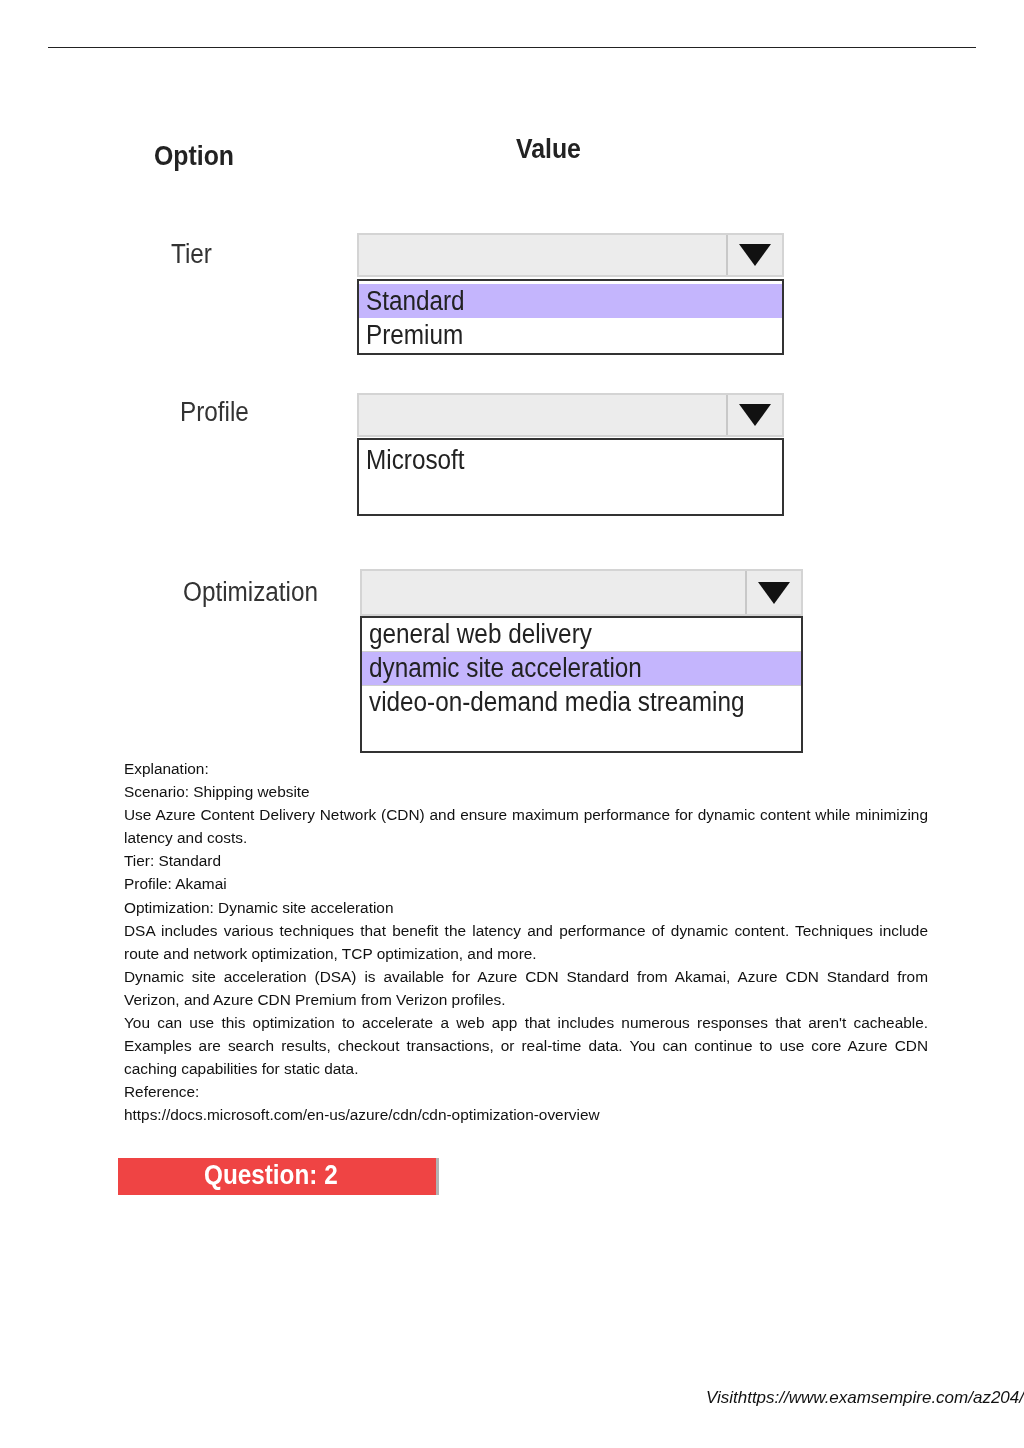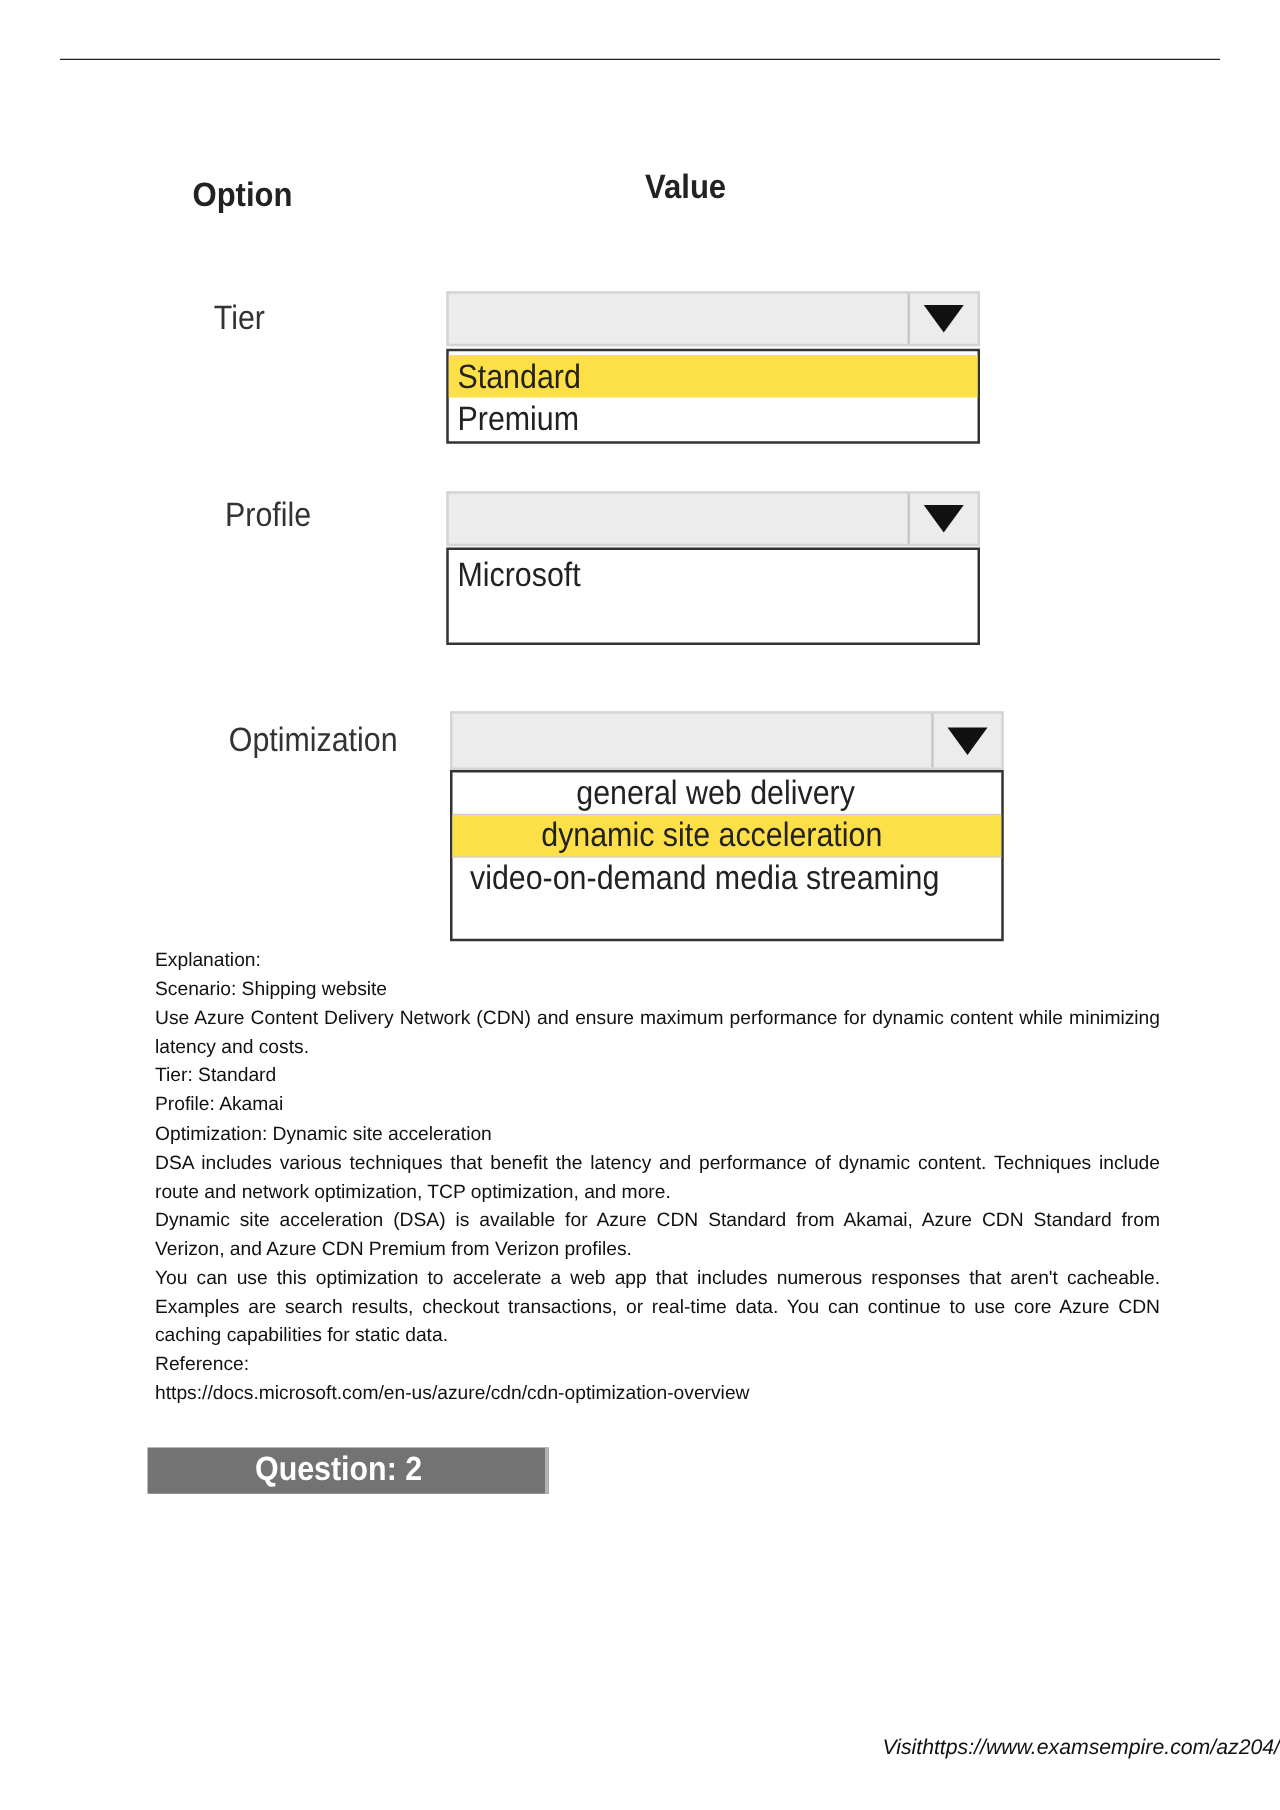--- a/index.html
+++ b/index.html
@@ -8,30 +8,30 @@
 
   .hdr { position: absolute; font-weight: bold; font-size: 27px; color: #222; transform: scaleX(0.92); transform-origin: left; }
   .opt-label { position: absolute; font-size: 27px; color: #333; transform: scaleX(0.9); transform-origin: left; }
 
   .dd { position: absolute; }
   .dd-head { position: absolute; left: 0; top: 0; height: 44px; background: #ececec; border: 2px solid #d4d4d4; box-sizing: border-box; }
   .dd-arrow { position: absolute; top: 0; right: 0; width: 56px; height: 100%; border-left: 2px solid #c8c8c8; box-sizing: border-box; display: flex; align-items: center; justify-content: center; }
   .tri { width: 0; height: 0; border-left: 16px solid transparent; border-right: 16px solid transparent; border-top: 22px solid #111; }
   .dd-list { position: absolute; left: 0; border: 2px solid #333; box-sizing: border-box; background: #fff; }
   .dd-item { height: 34px; line-height: 34px; padding-left: 7px; font-size: 27px; color: #222; white-space: nowrap; transform-origin: left; }
-  .dd-item.sel { background: #fde047; }
+  .dd-item.sel { background: #c4b5fd; }
   .dd-item span { display: inline-block; transform: scaleX(0.9); transform-origin: left; }
-  .opt-list .dd-item { border-bottom: 1px solid #cfcfcf; height: 33px; line-height: 33px; text-align: center; }
+  .opt-list .dd-item { border-bottom: 1px solid #cfcfcf; height: 33px; line-height: 33px; }
   .opt-list .dd-item:last-child { border-bottom: none; border-radius: 15px; }
 
   .expl { position: absolute; left: 124px; top: 757px; width: 804px; font-family: "Liberation Sans", sans-serif; font-size: 15.4px; line-height: 23.1px; color: #111; }
   .expl p { margin: 0; text-align: justify; }
   .expl p.nj { text-align: left; }
 
-  .qbanner { position: absolute; left: 118px; top: 1158px; width: 321px; height: 37px; background: #737373; border-right: 3px solid #b3b3b3; box-sizing: border-box; }
+  .qbanner { position: absolute; left: 118px; top: 1158px; width: 321px; height: 37px; background: #ef4444; border-right: 3px solid #b3b3b3; box-sizing: border-box; }
   .qbanner span { position: absolute; left: 86px; top: 2px; font-size: 27px; font-weight: bold; color: #fff; transform: scaleX(0.9); transform-origin: left; }
 
   .footer { position: absolute; left: 0; width: 1024px; top: 1388px; text-align: right; font-style: italic; font-size: 17px; color: #111; }
 </style>
 </head>
 <body>
 
 <div class="top-rule"></div>
 
 <div class="hdr" style="left:154px; top:141px;">Option</div>

